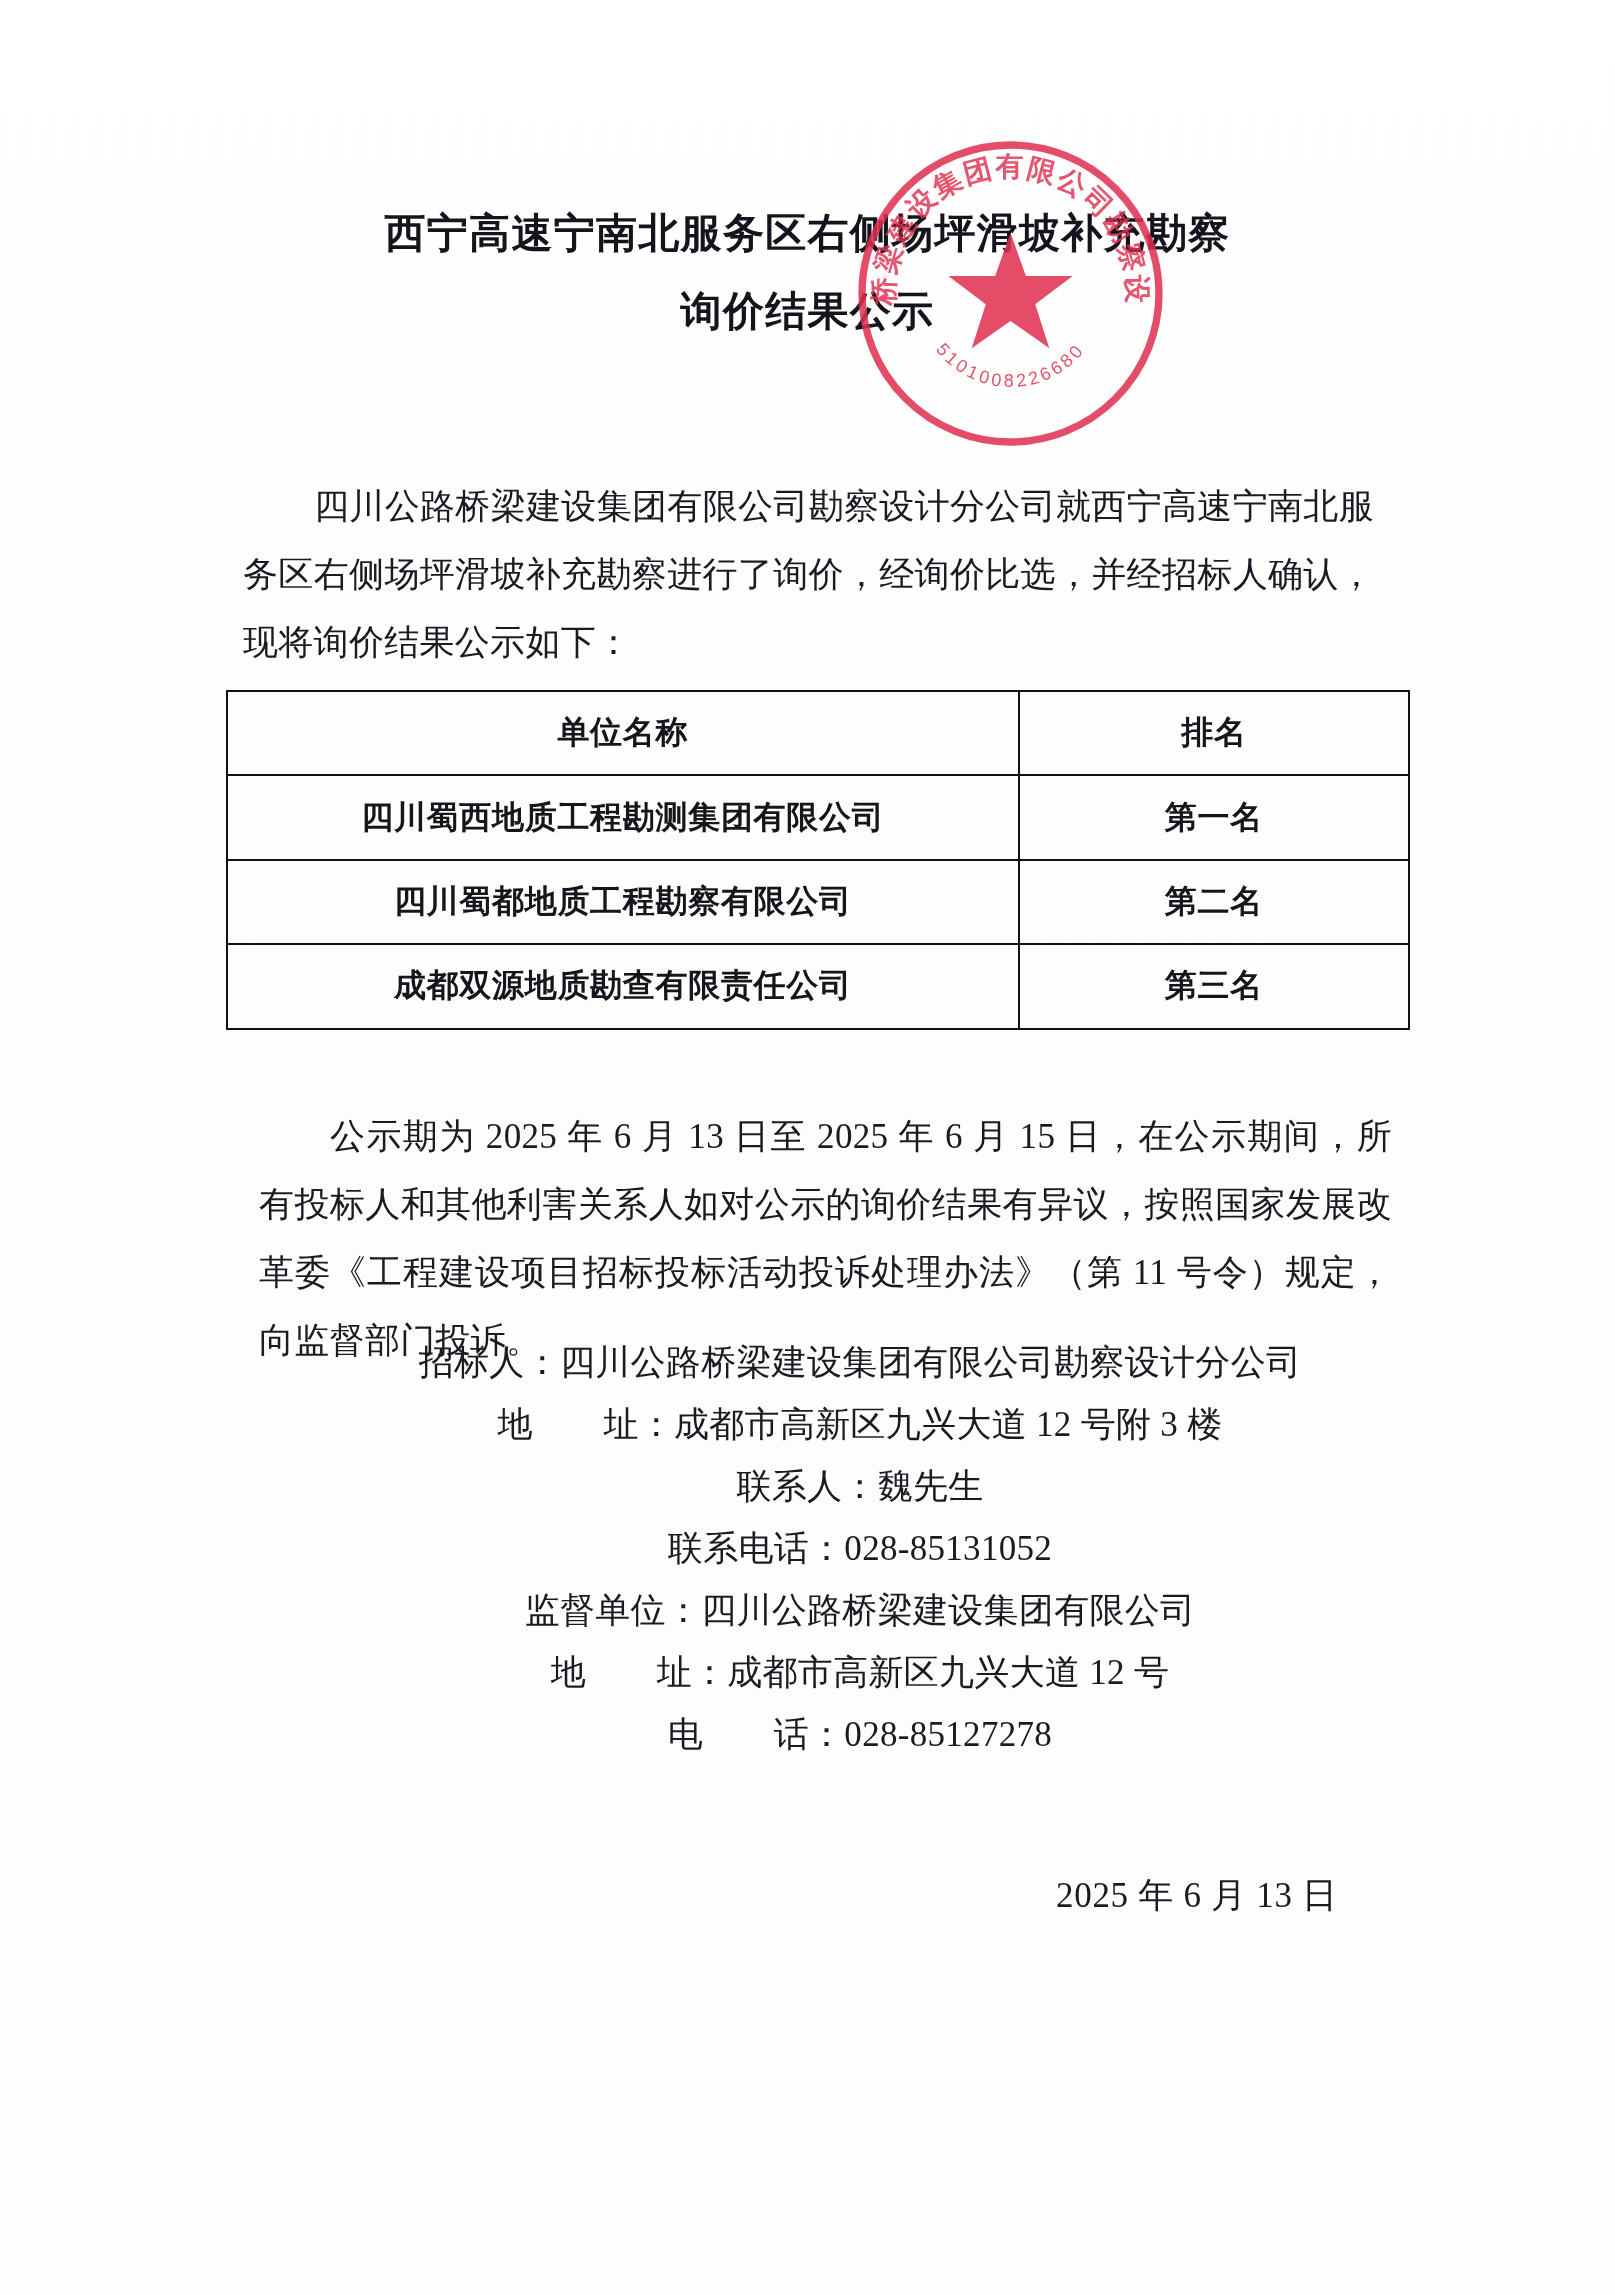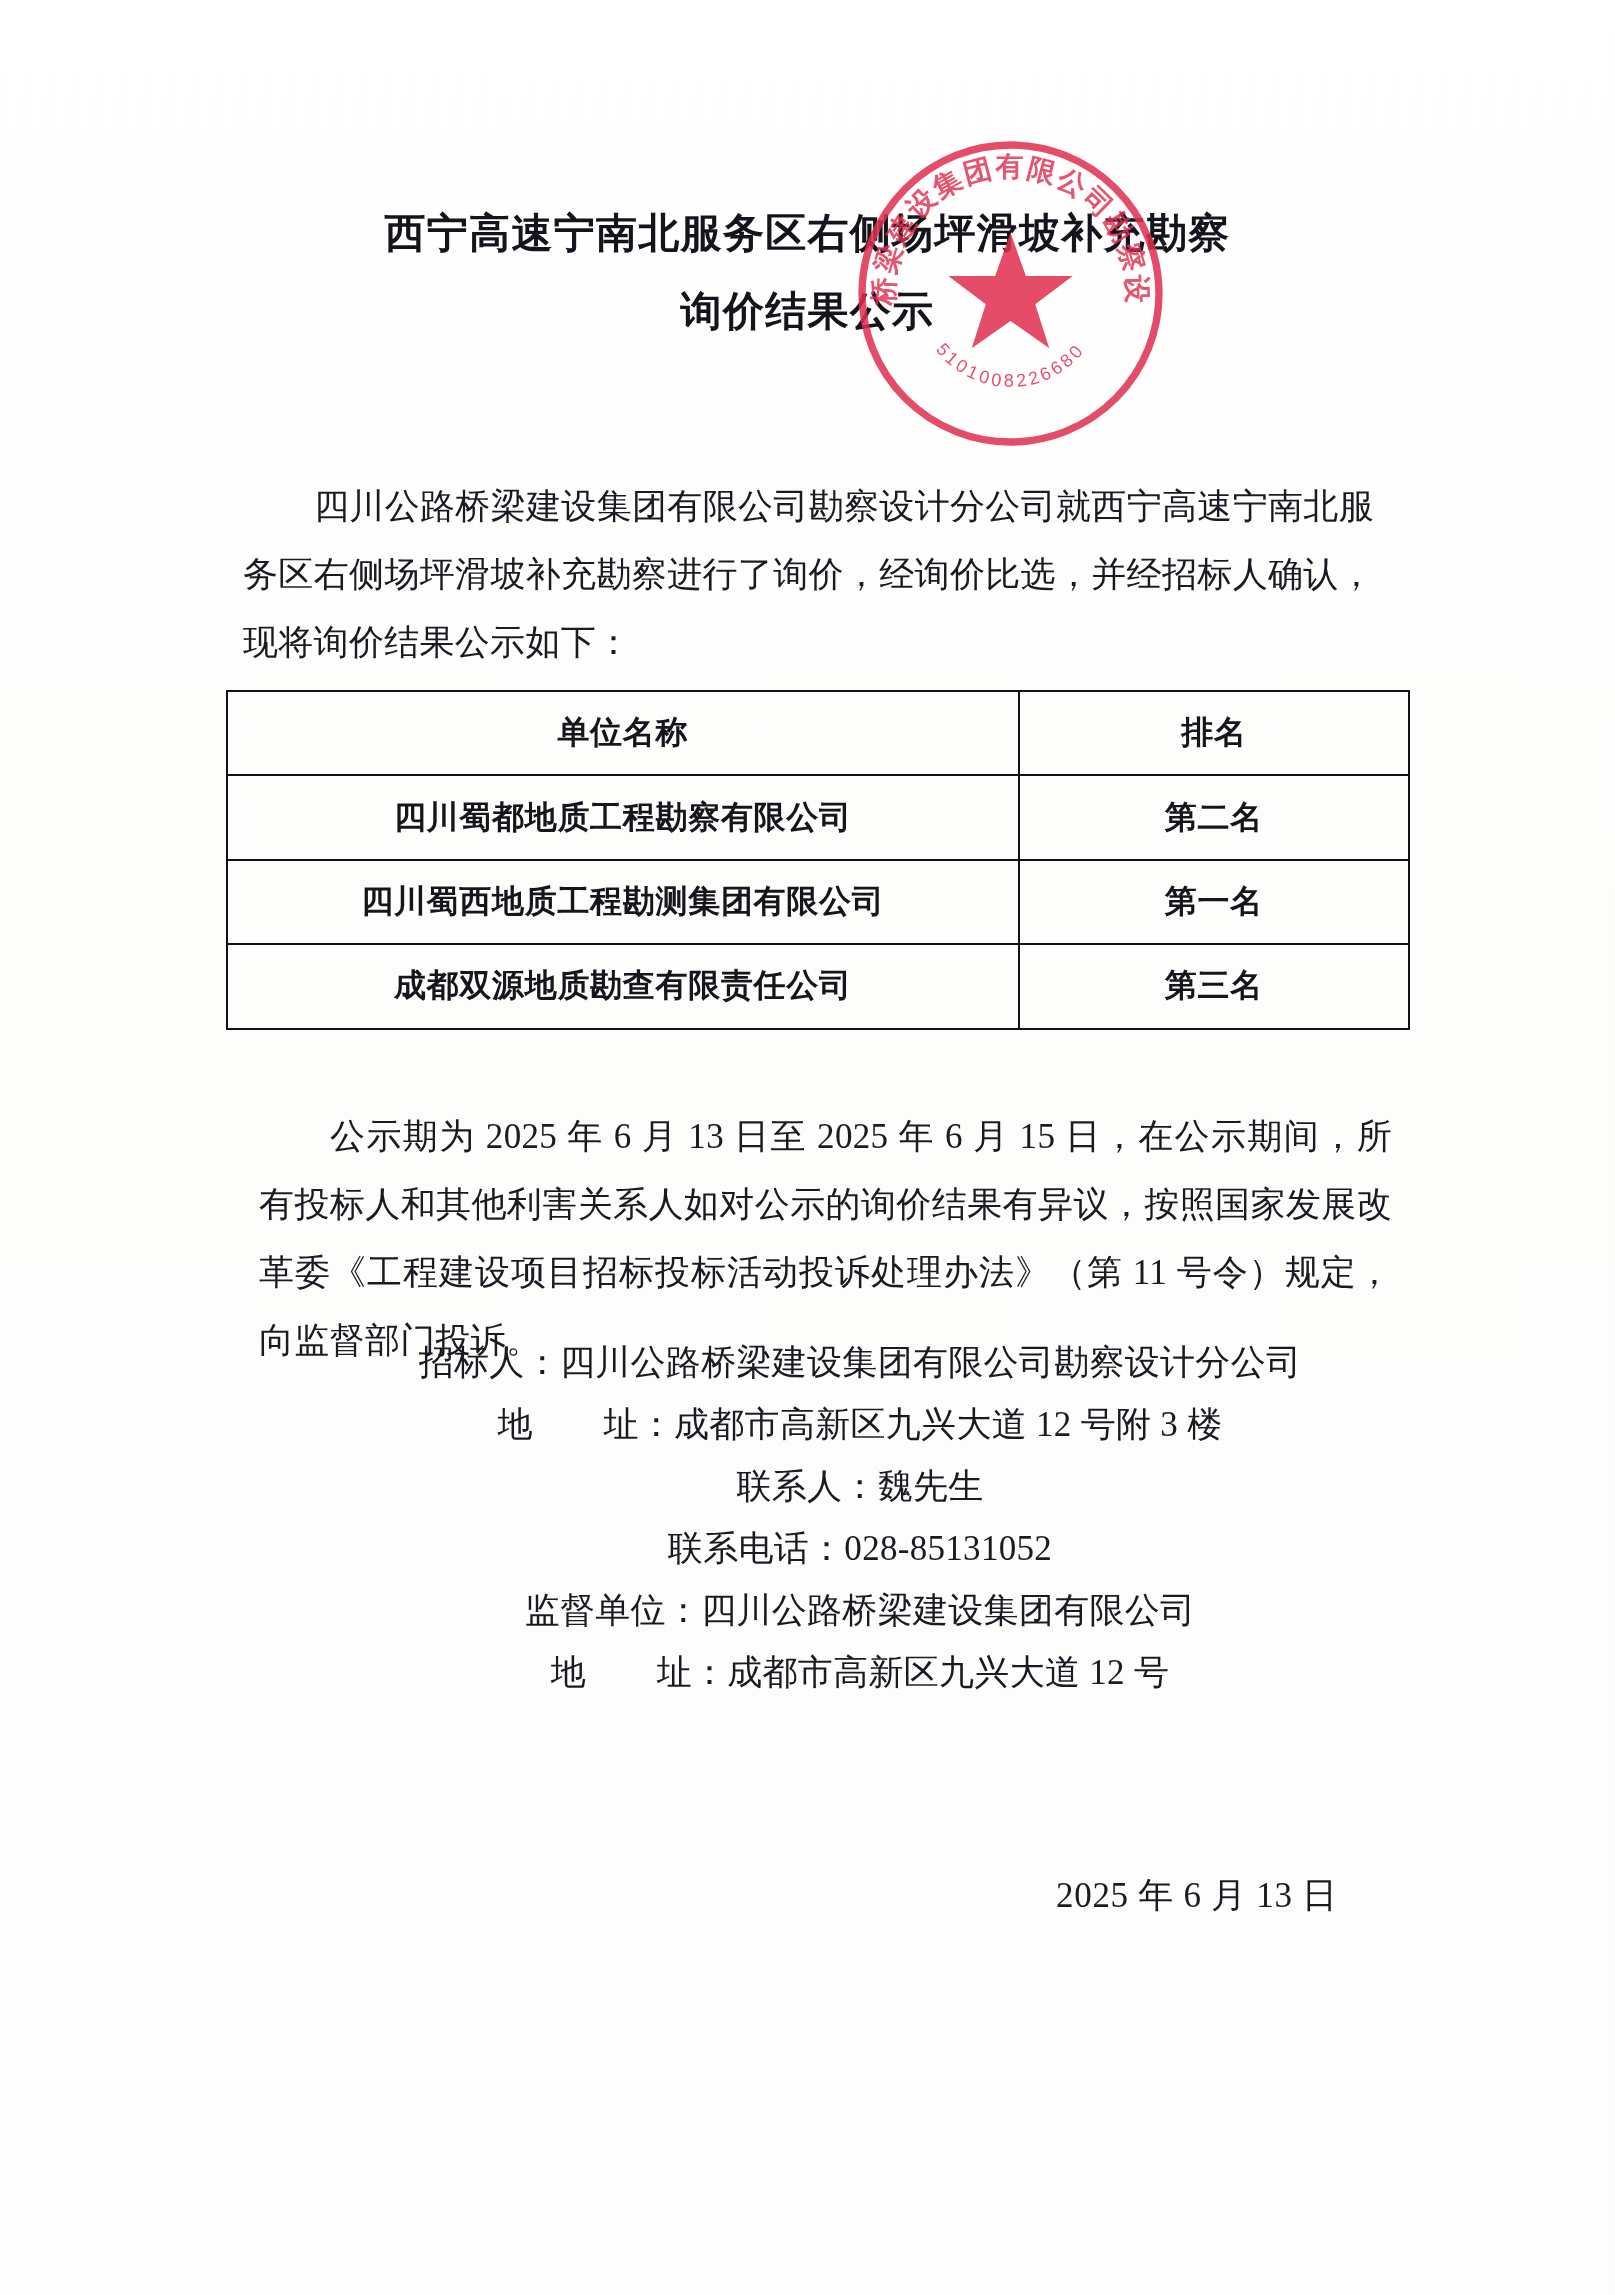--- a/index.html
+++ b/index.html
@@ -172,43 +172,44 @@
     <p class="para">四川公路桥梁建设集团有限公司勘察设计分公司就西宁高速宁南北服务区右侧场坪滑坡补充勘察进行了询价，经询价比选，并经招标人确认，现将询价结果公示如下：</p>
   </div>
 
   <table class="result-table">
     <tbody id="table-body">
       <tr>
         <td class="c-name">单位名称</td>
         <td class="c-rank">排名</td>
       </tr>
       <tr>
+        <td class="c-name">四川蜀西地质工程勘测集团有限公司</td>
+        <td class="c-rank">第一名</td>
+      </tr>
+      <tr>
         <td class="c-name">四川蜀都地质工程勘察有限公司</td>
         <td class="c-rank">第二名</td>
-      </tr>
-      <tr>
-        <td class="c-name">四川蜀西地质工程勘测集团有限公司</td>
-        <td class="c-rank">第一名</td>
       </tr>
       <tr>
         <td class="c-name">成都双源地质勘查有限责任公司</td>
         <td class="c-rank">第三名</td>
       </tr>
     </tbody>
   </table>
 
   <div class="body-area2">
     <p class="para">公示期为 2025 年 6 月 13 日至 2025 年 6 月 15 日，在公示期间，所有投标人和其他利害关系人如对公示的询价结果有异议，按照国家发展改革委《工程建设项目招标投标活动投诉处理办法》（第 11 号令）规定，向监督部门投诉。</p>
   </div>
 
   <div class="contact-area">
     <div class="contact-line"><span>招标人：</span><span>四川公路桥梁建设集团有限公司勘察设计分公司</span></div>
     <div class="contact-line"><span>地　　址：</span><span>成都市高新区九兴大道 12 号附 3 楼</span></div>
     <div class="contact-line"><span>联系人：</span><span>魏先生</span></div>
     <div class="contact-line"><span>联系电话：</span><span>028-85131052</span></div>
     <div class="contact-line"><span>监督单位：</span><span>四川公路桥梁建设集团有限公司</span></div>
     <div class="contact-line"><span>地　　址：</span><span>成都市高新区九兴大道 12 号</span></div>
+    <div class="contact-line"><span>电　　话：</span><span>028-85127278</span></div>
   </div>
 
   <div class="date-line">2025 年 6 月 13 日</div>
 
 </div>
 
 
 </body></html>

